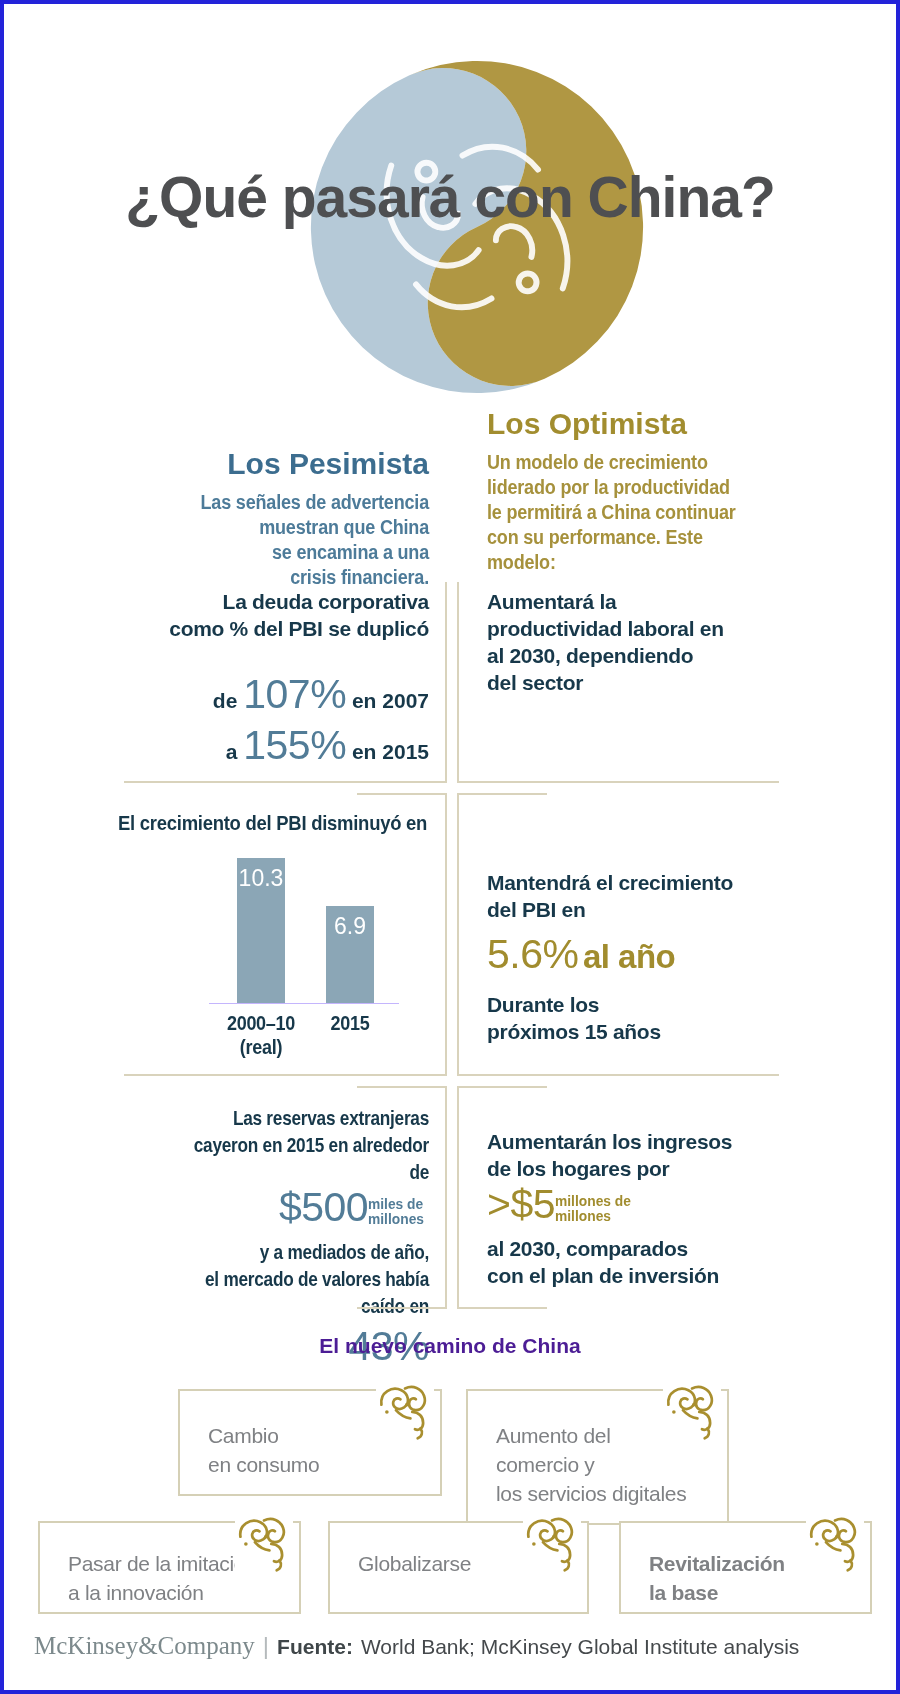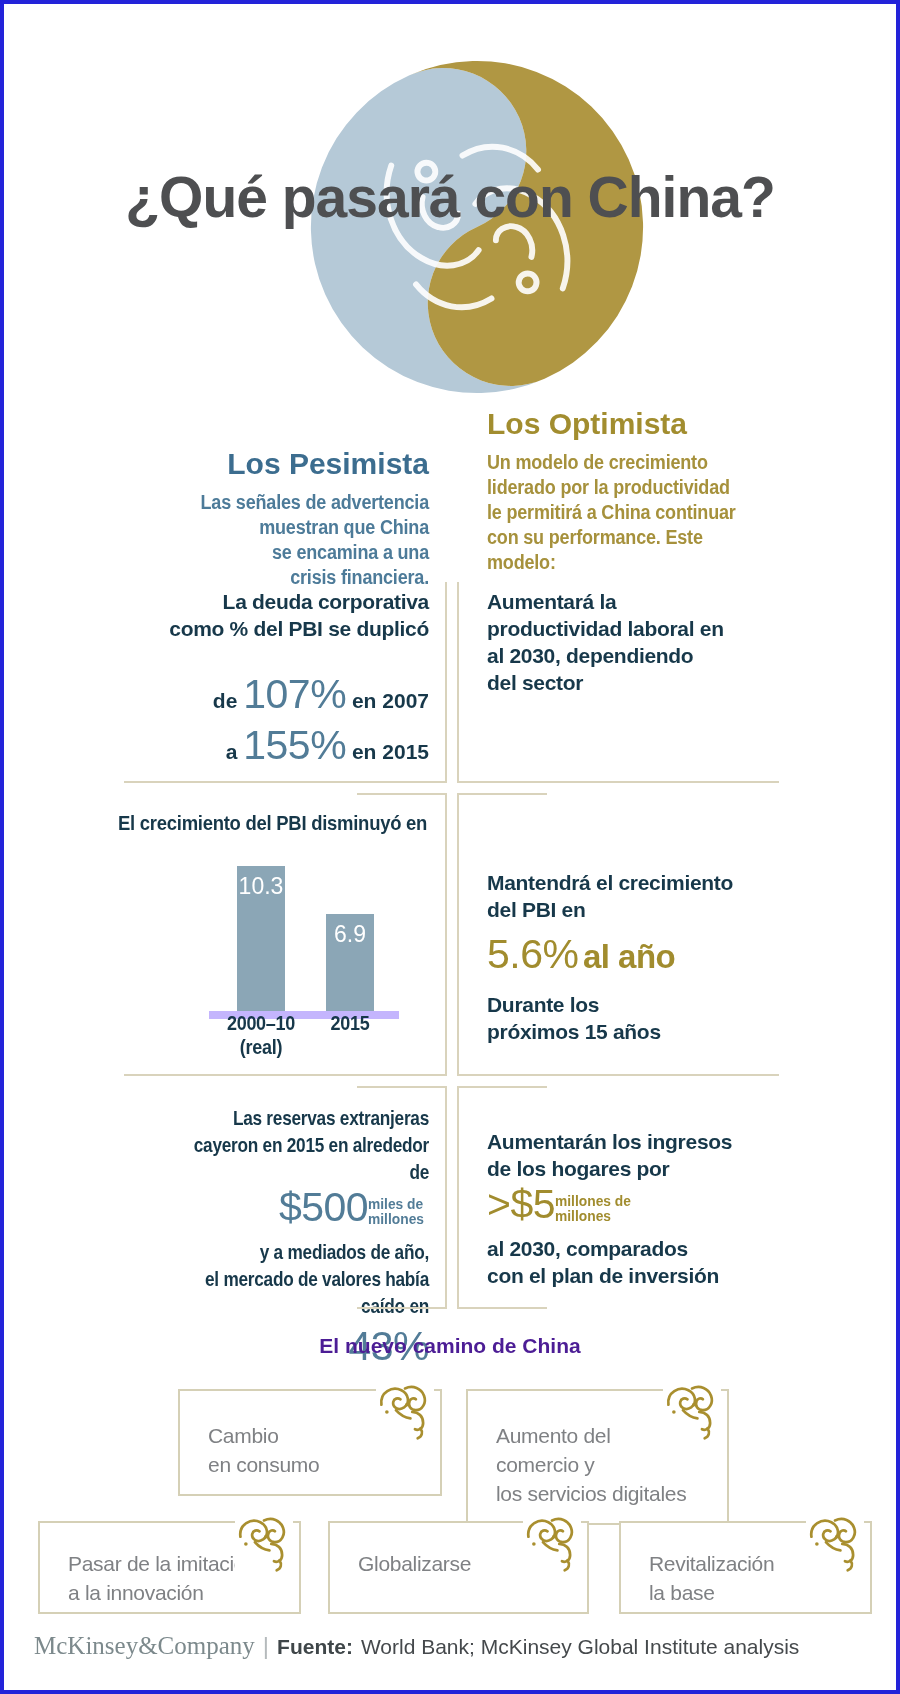--- a/index.html
+++ b/index.html
@@ -51,41 +51,41 @@
   .gold-label{font-size:33px;font-weight:700;color:#a18c2e;letter-spacing:-.5px;}
   .gold-stat{margin:7px 0 4px 0;line-height:48px;white-space:nowrap;}
   .unit{display:inline-block;vertical-align:-3px;text-align:left;font-size:15px;line-height:15px;font-weight:700;transform:scaleX(.92);transform-origin:0 50%;}
   .unit-blue{color:#527c97;}
   .unit-gold{color:#a18c2e;}
   .blue-stat{line-height:44px;white-space:nowrap;}
   .mt30{margin-top:30px;}
   .mt2{margin-top:5px;}
   
   .chart-title{margin-top:16px;text-align:left;margin-left:-6px;white-space:nowrap;}
-  .chart{position:absolute;left:85px;top:73px;width:190px;height:145px;border-bottom:8px solid #c4b5fd;}
+  .chart{position:absolute;left:85px;top:65px;width:190px;height:145px;border-bottom:1px solid #c4b5fd;}
   .bar{position:absolute;bottom:0;width:48px;background:#8ba6b6;text-align:center;}
   .bar1{left:28px;}
   .bar2{left:117px;}
   .bar-val{display:block;margin-top:7px;color:#fff;font-size:23px;font-weight:400;}
   .ticks{position:absolute;left:85px;top:218px;width:190px;height:54px;}
   .tick{position:absolute;top:0;width:104px;text-align:center;font-size:20px;line-height:24px;font-weight:700;color:#17384a;letter-spacing:-.3px;}
   .tick1{left:0;}
   .tick2{left:89px;}
   .pad-t76{padding-top:76px;}
   .pad-t18{padding-top:18px;}
   .pad-t42{padding-top:42px;}
   
   .newpath-h{position:absolute;top:1330px;left:0;width:100%;text-align:center;font-size:21px;font-weight:700;color:#4c1d95;}
   .nbox{position:absolute;box-sizing:border-box;border:2px solid #d5d0b6;background:#fff;}
   .nbox .btxt{padding:26px 0 0 28px;font-size:21px;line-height:29px;color:#7f8184;letter-spacing:-.3px;}
   .box1{left:174px;top:1385px;width:264px;height:107px;}
   .box2{left:462px;top:1385px;width:263px;height:136px;}
   .box3{left:34px;top:1517px;width:263px;height:93px;}
   .box4{left:324px;top:1517px;width:261px;height:93px;}
-  .box5{left:615px;top:1517px;width:253px;height:93px;}
+  .box5{left:615px;top:1517px;width:253px;height:93px;font-weight:bold;}
   .box1 .btxt,.box2 .btxt{padding-top:30px;}
   .orn{position:absolute;top:-10px;right:6px;width:58px;height:62px;background:#fff;}
   
   .footer{position:absolute;left:30px;top:1628px;display:flex;align-items:baseline;gap:8px;}
   .mck-logo{font-family:"Liberation Serif",serif;font-size:25px;color:#7c898c;}
   .foot-div{color:#b5babc;font-size:24px;font-weight:300;}
   .src-label{font-size:21px;font-weight:700;color:#3f4649;}
   .src-text{font-size:21px;color:#45494c;}
 </style>
 </head>

